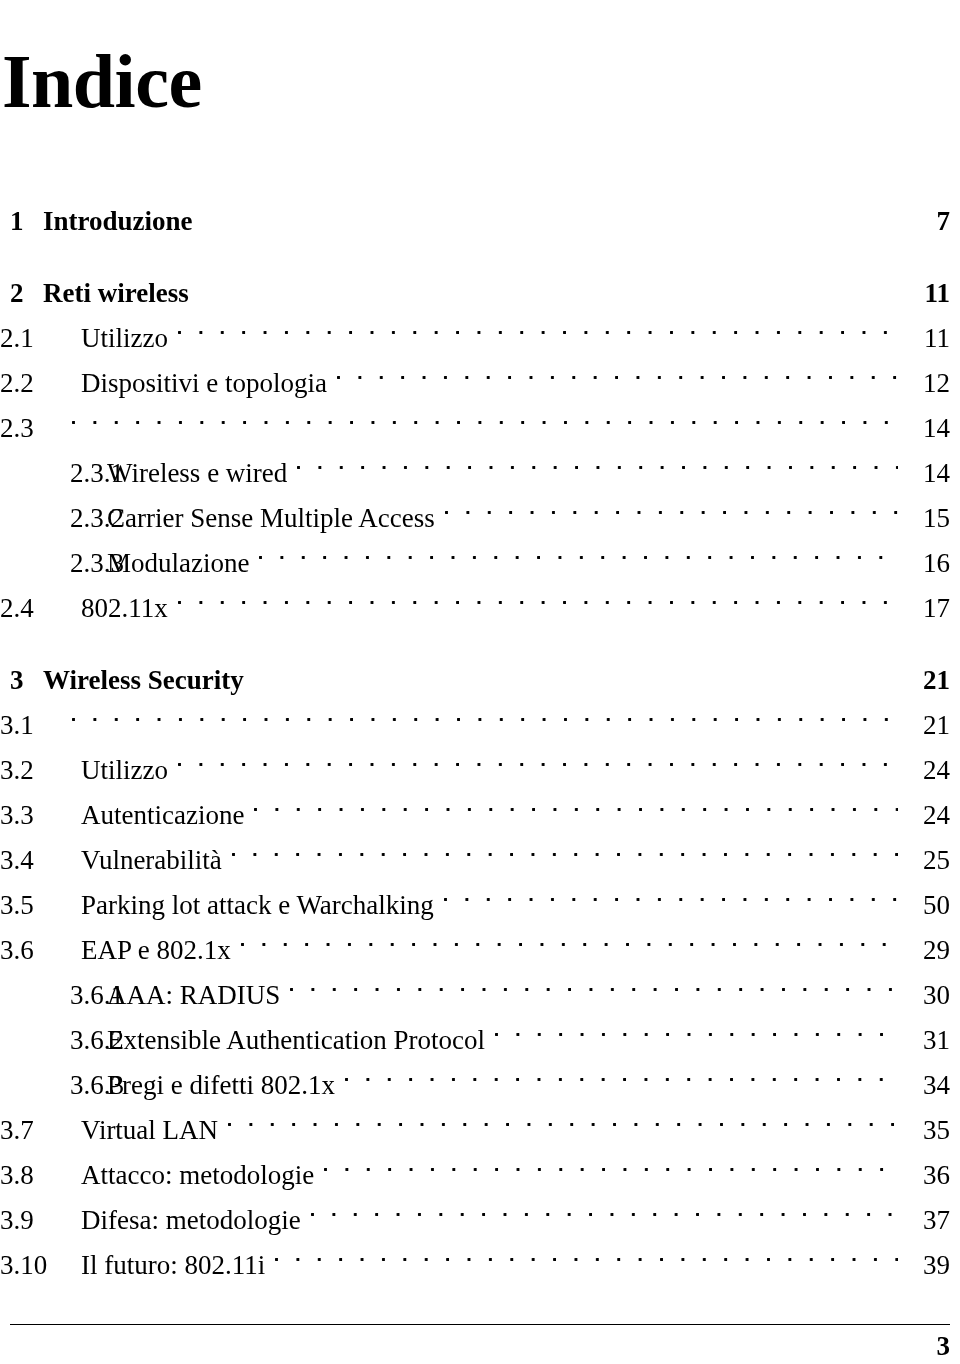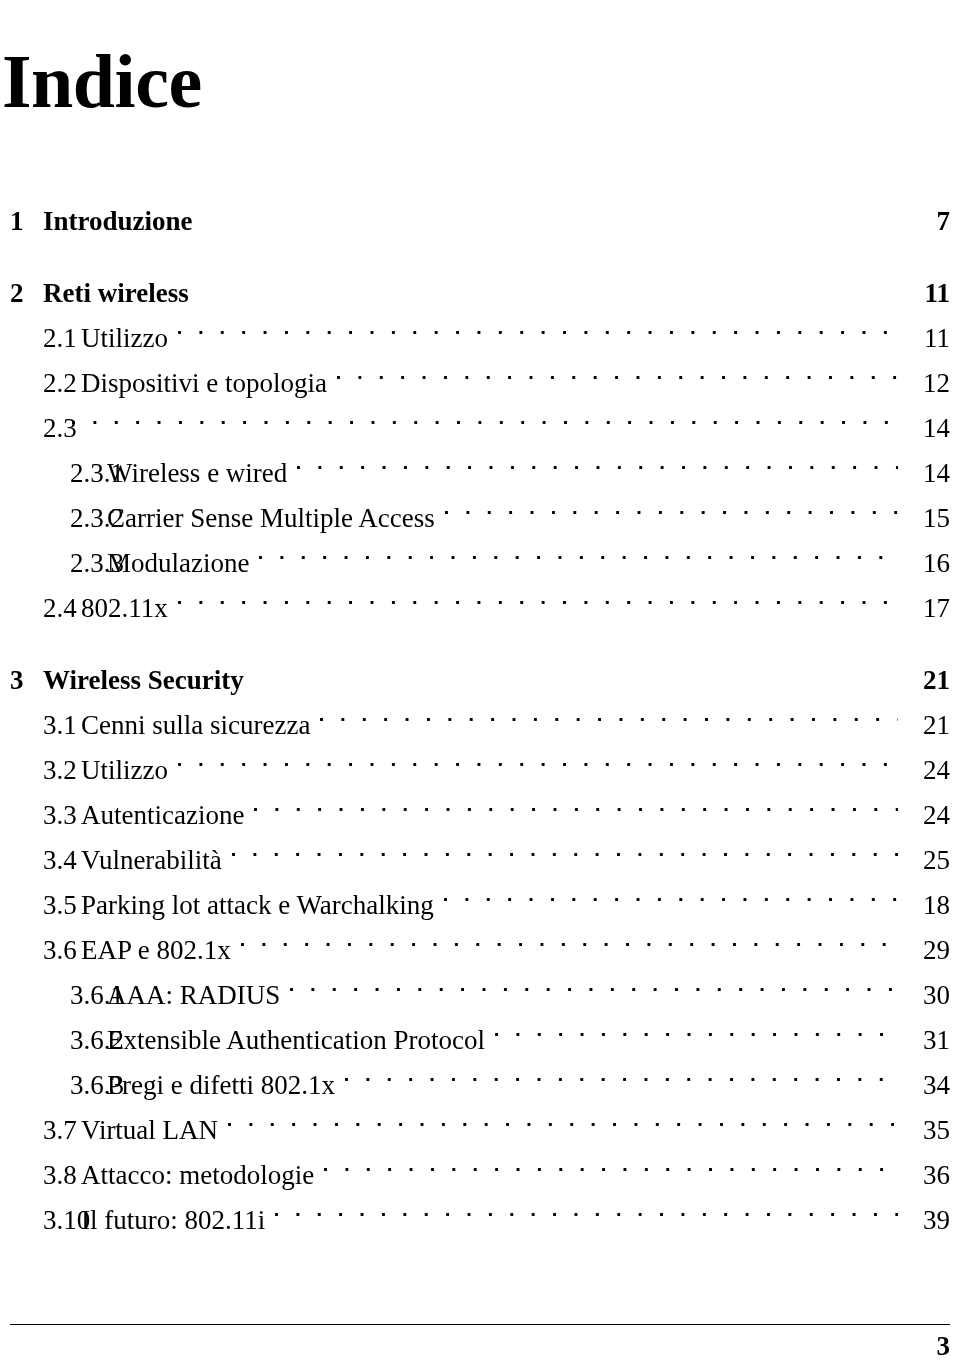--- a/index.html
+++ b/index.html
@@ -66,21 +66,20 @@
     padding-left: 10px;
     box-sizing: border-box;
   }
   .toc-row.level-0 .label {
     padding-left: 10px;
   }
 
   
   .toc-row.level-1 .num {
     width: 62px;
-    padding-left: 43px;
     box-sizing: border-box;
   }
   .toc-row.level-1 .label {
     padding-left: 19px;
     text-align: right;
   }
 
   
   .toc-row.level-2 .num {
     width: 86px;
@@ -213,21 +212,20 @@
         <span class="page-no">17</span>
       </div>
       <div class="toc-row level-0">
         <span class="num">3</span>
         <span class="label">Wireless Security</span>
         <span class="leader"></span>
         <span class="page-no">21</span>
       </div>
       <div class="toc-row level-1">
         <span class="num">3.1</span>
-        <span class="label">Cenni sulla sicurezza</span>
         <span class="leader"></span>
         <span class="page-no">21</span>
       </div>
       <div class="toc-row level-1">
         <span class="num">3.2</span>
         <span class="label">Utilizzo</span>
         <span class="leader"></span>
         <span class="page-no">24</span>
       </div>
       <div class="toc-row level-1">
@@ -239,21 +237,21 @@
       <div class="toc-row level-1">
         <span class="num">3.4</span>
         <span class="label">Vulnerabilità</span>
         <span class="leader"></span>
         <span class="page-no">25</span>
       </div>
       <div class="toc-row level-1">
         <span class="num">3.5</span>
         <span class="label">Parking lot attack e Warchalking</span>
         <span class="leader"></span>
-        <span class="page-no">18</span>
+        <span class="page-no">50</span>
       </div>
       <div class="toc-row level-1">
         <span class="num">3.6</span>
         <span class="label">EAP e 802.1x</span>
         <span class="leader"></span>
         <span class="page-no">29</span>
       </div>
       <div class="toc-row level-2">
         <span class="num">3.6.1</span>
         <span class="label">AAA: RADIUS</span>
@@ -278,20 +276,26 @@
         <span class="leader"></span>
         <span class="page-no">35</span>
       </div>
       <div class="toc-row level-1">
         <span class="num">3.8</span>
         <span class="label">Attacco: metodologie</span>
         <span class="leader"></span>
         <span class="page-no">36</span>
       </div>
       <div class="toc-row level-1">
+        <span class="num">3.9</span>
+        <span class="label">Difesa: metodologie</span>
+        <span class="leader"></span>
+        <span class="page-no">37</span>
+      </div>
+      <div class="toc-row level-1">
         <span class="num">3.10</span>
         <span class="label">Il futuro: 802.11i</span>
         <span class="leader"></span>
         <span class="page-no">39</span>
       </div>
     </div>
 
   <div class="footer-rule"></div>
   <div class="footer-pageno">3</div>
 

